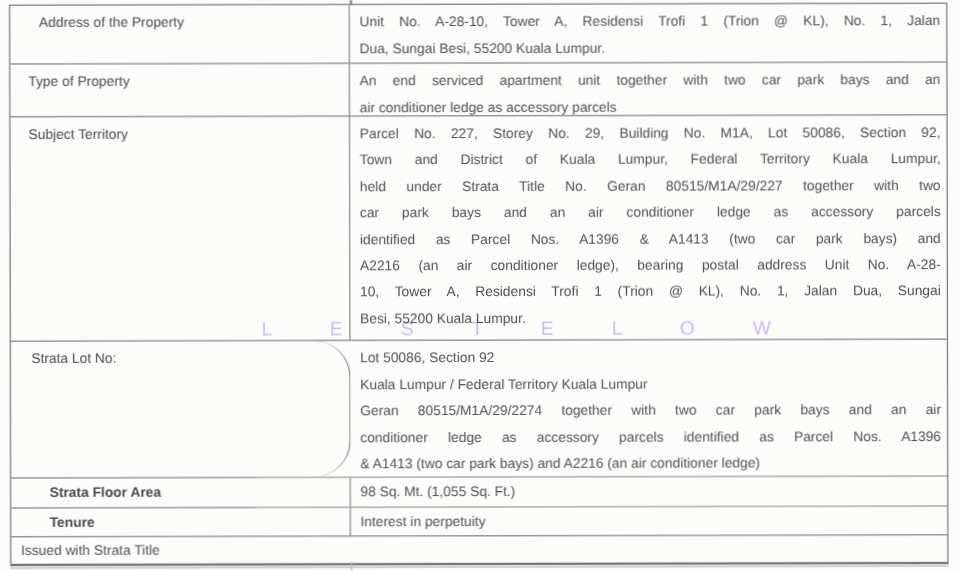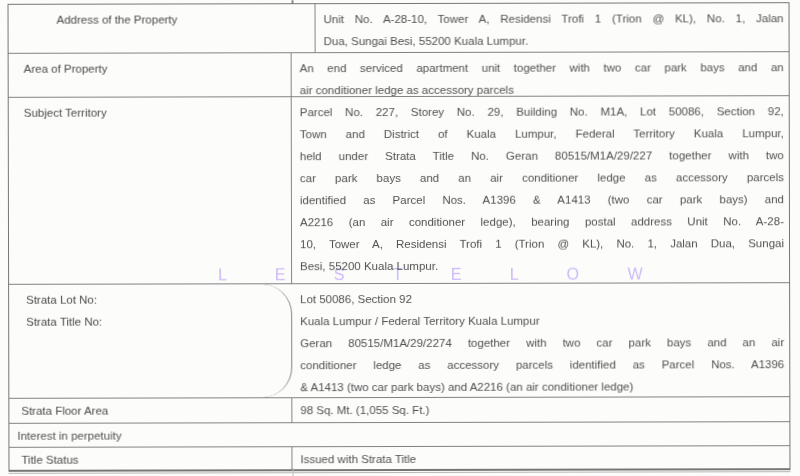--- a/index.html
+++ b/index.html
@@ -54,24 +54,24 @@
     flex: 1;
     box-sizing: border-box;
     font-size: 11.5px;
     line-height: 22px;
     color: #515151;
     padding: 4px 5px 0 8px;
   }
   .vl { min-height: 22px; }
   
   .jl { text-align: justify; text-align-last: justify; }
-  .pl24 { padding-left: 24px; margin-left: 24px; }
+  .pl24 { padding-left: 24px; }
   .pl15 { padding-left: 15px; }
   .pl17 { padding-left: 17px; border-radius: 30px; }
-  .pl20 { padding-left: 12px; }
+  .pl20 { padding-left: 32px; font-weight: bold; }
   .h-r1 { height: 49px; }
   .h-r2 { height: 44px; }
   .h-r3 { height: 187px; }
   .h-r4 { height: 114px; }
   .h-r5 { height: 25px; }
   .h-r6 { height: 24px; }
   .h-r7 { height: 23px; }
   .h-r5 .cell-label, .h-r6 .cell-label, .h-r7 .cell-label,
   .h-r5 .cell-value, .h-r6 .cell-value, .h-r7 .cell-value {
     padding-top: 3px; line-height: 18px;
@@ -114,21 +114,21 @@
         <div class="vl">Address of the Property</div>
       </div>
       <div class="cell-value">
         <div class="vl jl">Unit No. A-28-10, Tower A, Residensi Trofi 1 (Trion @ KL), No. 1, Jalan</div>
         <div class="vl">Dua, Sungai Besi, 55200 Kuala Lumpur.</div>
       </div>
     </div>
 
     <div class="t-row h-r2">
       <div class="cell-label pl15">
-        <div class="vl">Area of Property</div>
+        <div class="vl">Type of Property</div>
       </div>
       <div class="cell-value">
         <div class="vl jl">An end serviced apartment unit together with two car park bays and an</div>
         <div class="vl">air conditioner ledge as accessory parcels</div>
       </div>
     </div>
 
     <div class="t-row h-r3">
       <div class="cell-label pl15">
         <div class="vl">Subject Territory</div>
@@ -141,50 +141,49 @@
         <div class="vl jl">identified as Parcel Nos. A1396 &amp; A1413 (two car park bays) and</div>
         <div class="vl jl">A2216 (an air conditioner ledge), bearing postal address Unit No. A-28-</div>
         <div class="vl jl">10, Tower A, Residensi Trofi 1 (Trion @ KL), No. 1, Jalan Dua, Sungai</div>
         <div class="vl">Besi, 55200 Kuala Lumpur.</div>
       </div>
     </div>
 
     <div class="t-row h-r4">
       <div class="cell-label pl17">
         <div class="vl">Strata Lot No:</div>
-        <div class="vl">Strata Title No:</div>
       </div>
       <div class="cell-value">
         <div class="vl">Lot 50086, Section 92</div>
         <div class="vl">Kuala Lumpur / Federal Territory Kuala Lumpur</div>
         <div class="vl jl">Geran 80515/M1A/29/2274 together with two car park bays and an air</div>
         <div class="vl jl">conditioner ledge as accessory parcels identified as Parcel Nos. A1396</div>
         <div class="vl">&amp; A1413 (two car park bays) and A2216 (an air conditioner ledge)</div>
       </div>
     </div>
 
     <div class="t-row h-r5">
       <div class="cell-label pl20">
         <div class="vl">Strata Floor Area</div>
       </div>
       <div class="cell-value">
         <div class="vl">98 Sq. Mt. (1,055 Sq. Ft.)</div>
       </div>
     </div>
 
     <div class="t-row h-r6">
+      <div class="cell-label pl20">
+        <div class="vl">Tenure</div>
+      </div>
       <div class="cell-value">
         <div class="vl">Interest in perpetuity</div>
       </div>
     </div>
 
     <div class="t-row h-r7">
-      <div class="cell-label pl20">
-        <div class="vl">Title Status</div>
-      </div>
       <div class="cell-value">
         <div class="vl">Issued with Strata Title</div>
       </div>
     </div>
 
   </div>
 
   <div class="bottom-next-row-line"></div>
   <div class="bottom-stub"></div>
 

